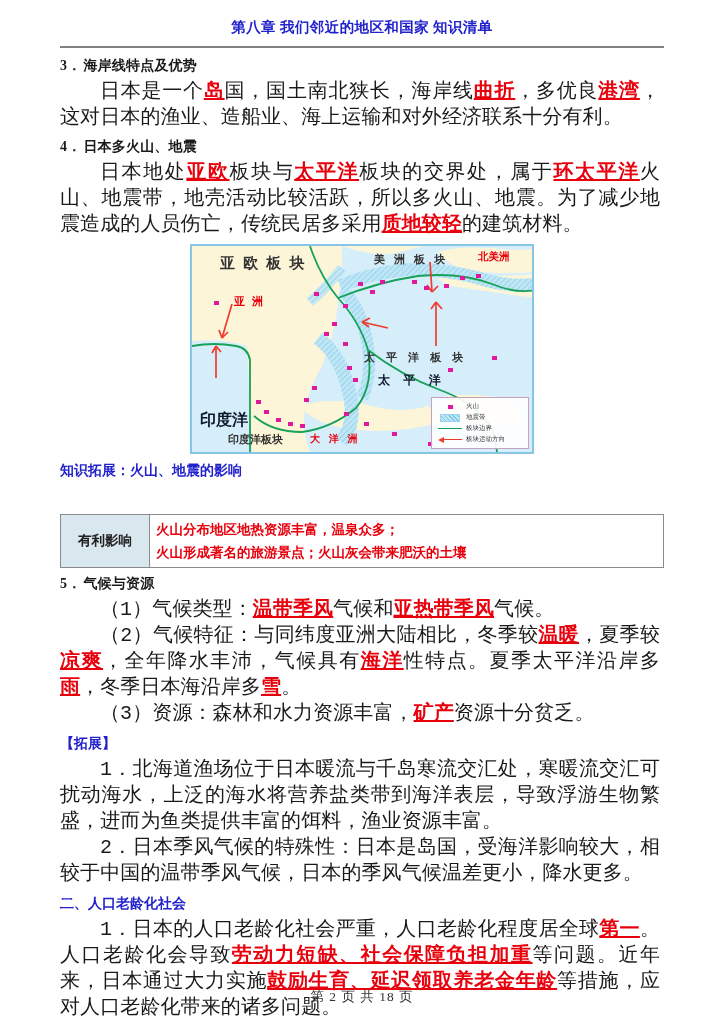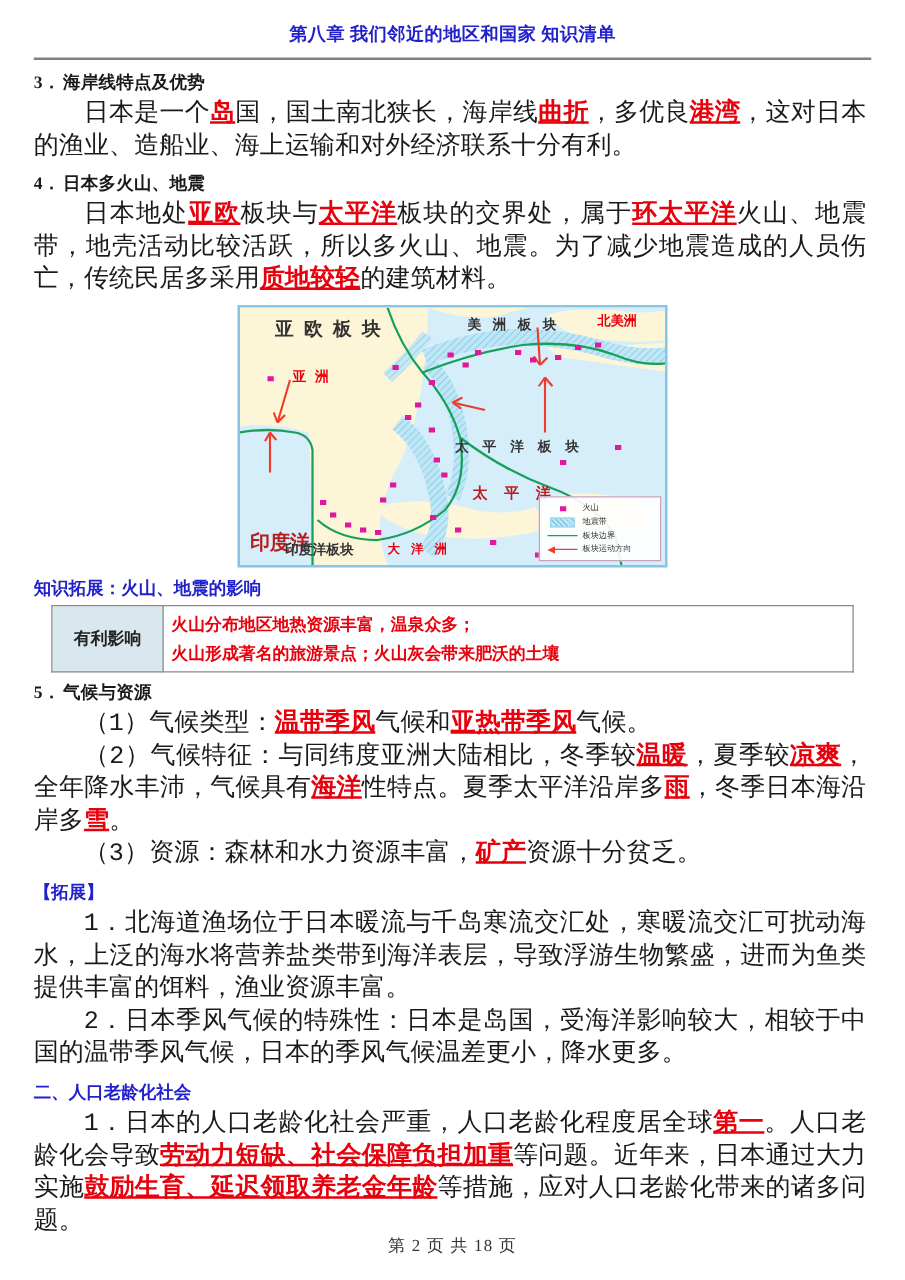--- a/index.html
+++ b/index.html
@@ -12,21 +12,21 @@
     height: 1024px;
     font-family: "Liberation Serif", "DejaVu Serif", serif;
     color: #1a1a1a;
     position: relative;
     overflow: hidden;
   }
   .page {
     width: 724px;
     height: 1024px;
     box-sizing: border-box;
-    padding: 0 27px;
+    padding: 0 60px;
     position: relative;
   }
   
   .doc-header {
     text-align: center;
     color: #2222cc;
     font-weight: bold;
     font-size: 14.5px;
     letter-spacing: .4px;
     padding-top: 18px;
@@ -87,21 +87,21 @@
   .map svg { position: absolute; inset: 0; }
   .mlabel {
     position: absolute;
     font-family: "Liberation Sans", sans-serif;
     font-weight: bold;
     white-space: nowrap;
     pointer-events: none;
   }
   .ml-dark { color: #333; }
   .ml-red  { color: #e8000d; }
-  .ml-blue { color: #b91c1c; margin-top: 14px; }
+  .ml-blue { color: #0f172a; }
   .legend {
     position: absolute;
     right: 3px;
     bottom: 3px;
     width: 98px;
     background: rgba(255,255,255,.9);
     border: 1px solid #c8a0c0;
     padding: 3px 3px 3px 4px;
     box-sizing: border-box;
     font-family: "Liberation Sans", sans-serif;
@@ -139,20 +139,21 @@
     border-top: 3px solid transparent; border-bottom: 3px solid transparent;
     border-right: 6px solid #ef3b2c;
   }
   .lg-label { margin-left: 2px; }
   
   .tbl-wrap { display: flex; justify-content: center; margin: 3px 0 4px 0; }
   table.influence {
     border-collapse: collapse;
     width: 642px;
     table-layout: fixed;
+    margin-top: 30px;
   }
   table.influence td {
     border: 1px solid #8a8a8a;
     padding: 3px 6px;
     vertical-align: middle;
     font-size: 13.5px;
   }
   td.cat {
     width: 76px;
     background: #d9e7ee;

